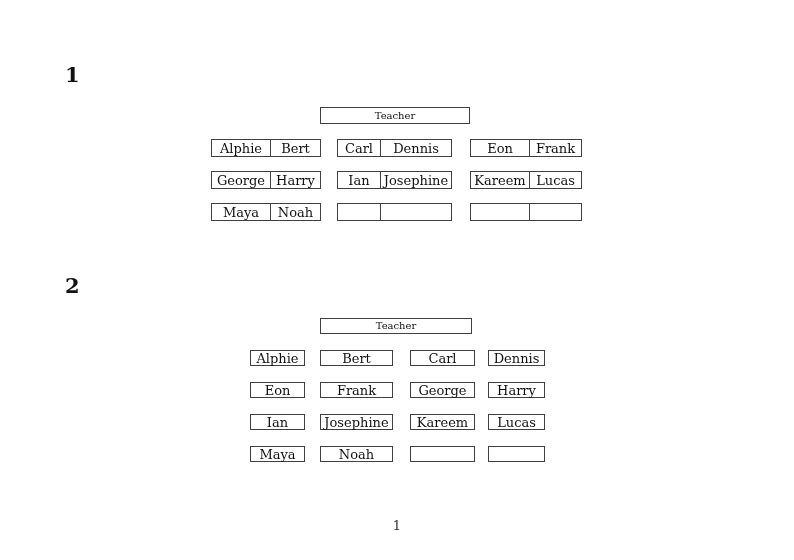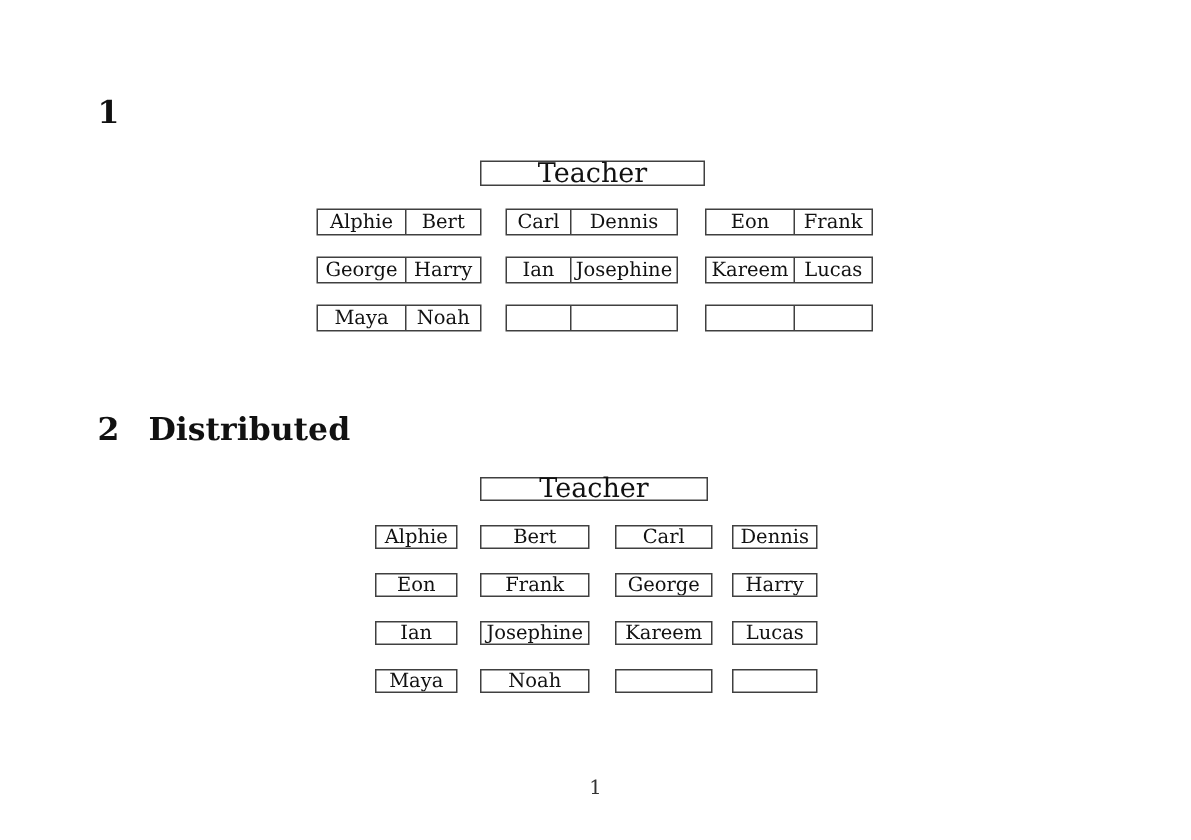--- a/index.html
+++ b/index.html
@@ -25,21 +25,21 @@
   #heading-1 { left: 65px; top: 63px; }
   #heading-2 { left: 65px; top: 274px; }
 
   
   .teacher {
     position: absolute;
     border: 1px solid #404040;
     display: flex;
     align-items: center;
     justify-content: center;
-    font-size: 18px;
+    font-size: 10px;
     line-height: 1;
     background: #ffffff;
   }
   #teacher-1 { left: 320px; top: 107px; width: 150px; height: 17px; }
   #teacher-2 { left: 320px; top: 318px; width: 152px; height: 16px; }
 
   
   .c-desk {
     position: absolute;
     display: flex;
@@ -146,21 +146,20 @@
   <span class="cell"></span>
   <span class="cell"></span>
 </div>
 <div class="c-desk c-col3 c-row3">
   <span class="cell"></span>
   <span class="cell"></span>
 </div>
 
 <div class="heading" id="heading-2">
   <span class="num">2</span>
-  <span class="title">Distributed</span>
 </div>
 
 <div class="teacher" id="teacher-2">
   <span>Teacher</span>
 </div>
 
 <div class="d-seat d-col1 d-row1">
     <span>Alphie</span>
   </div>
 <div class="d-seat d-col2 d-row1">

